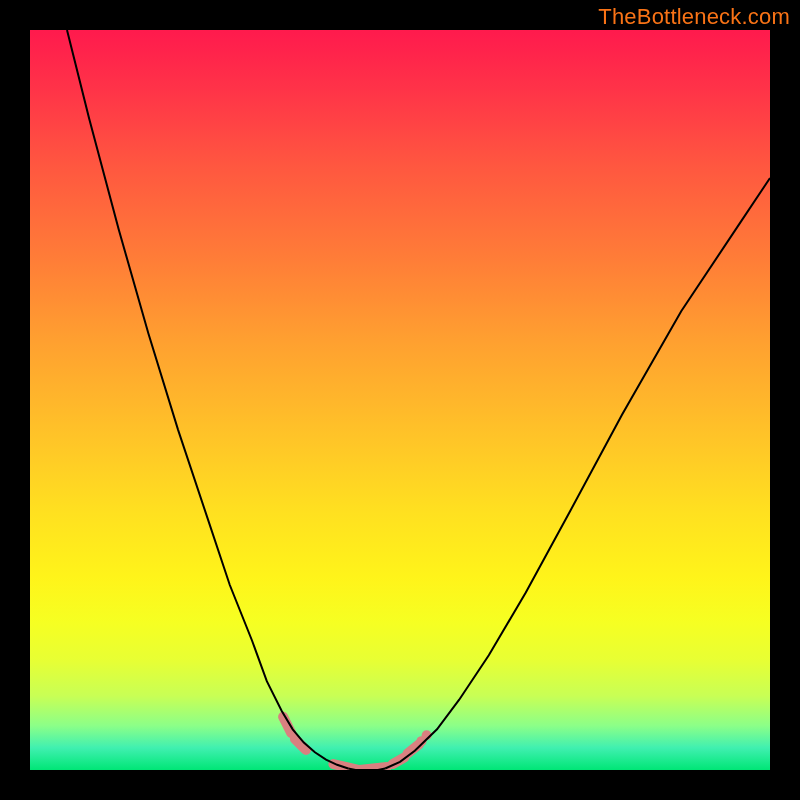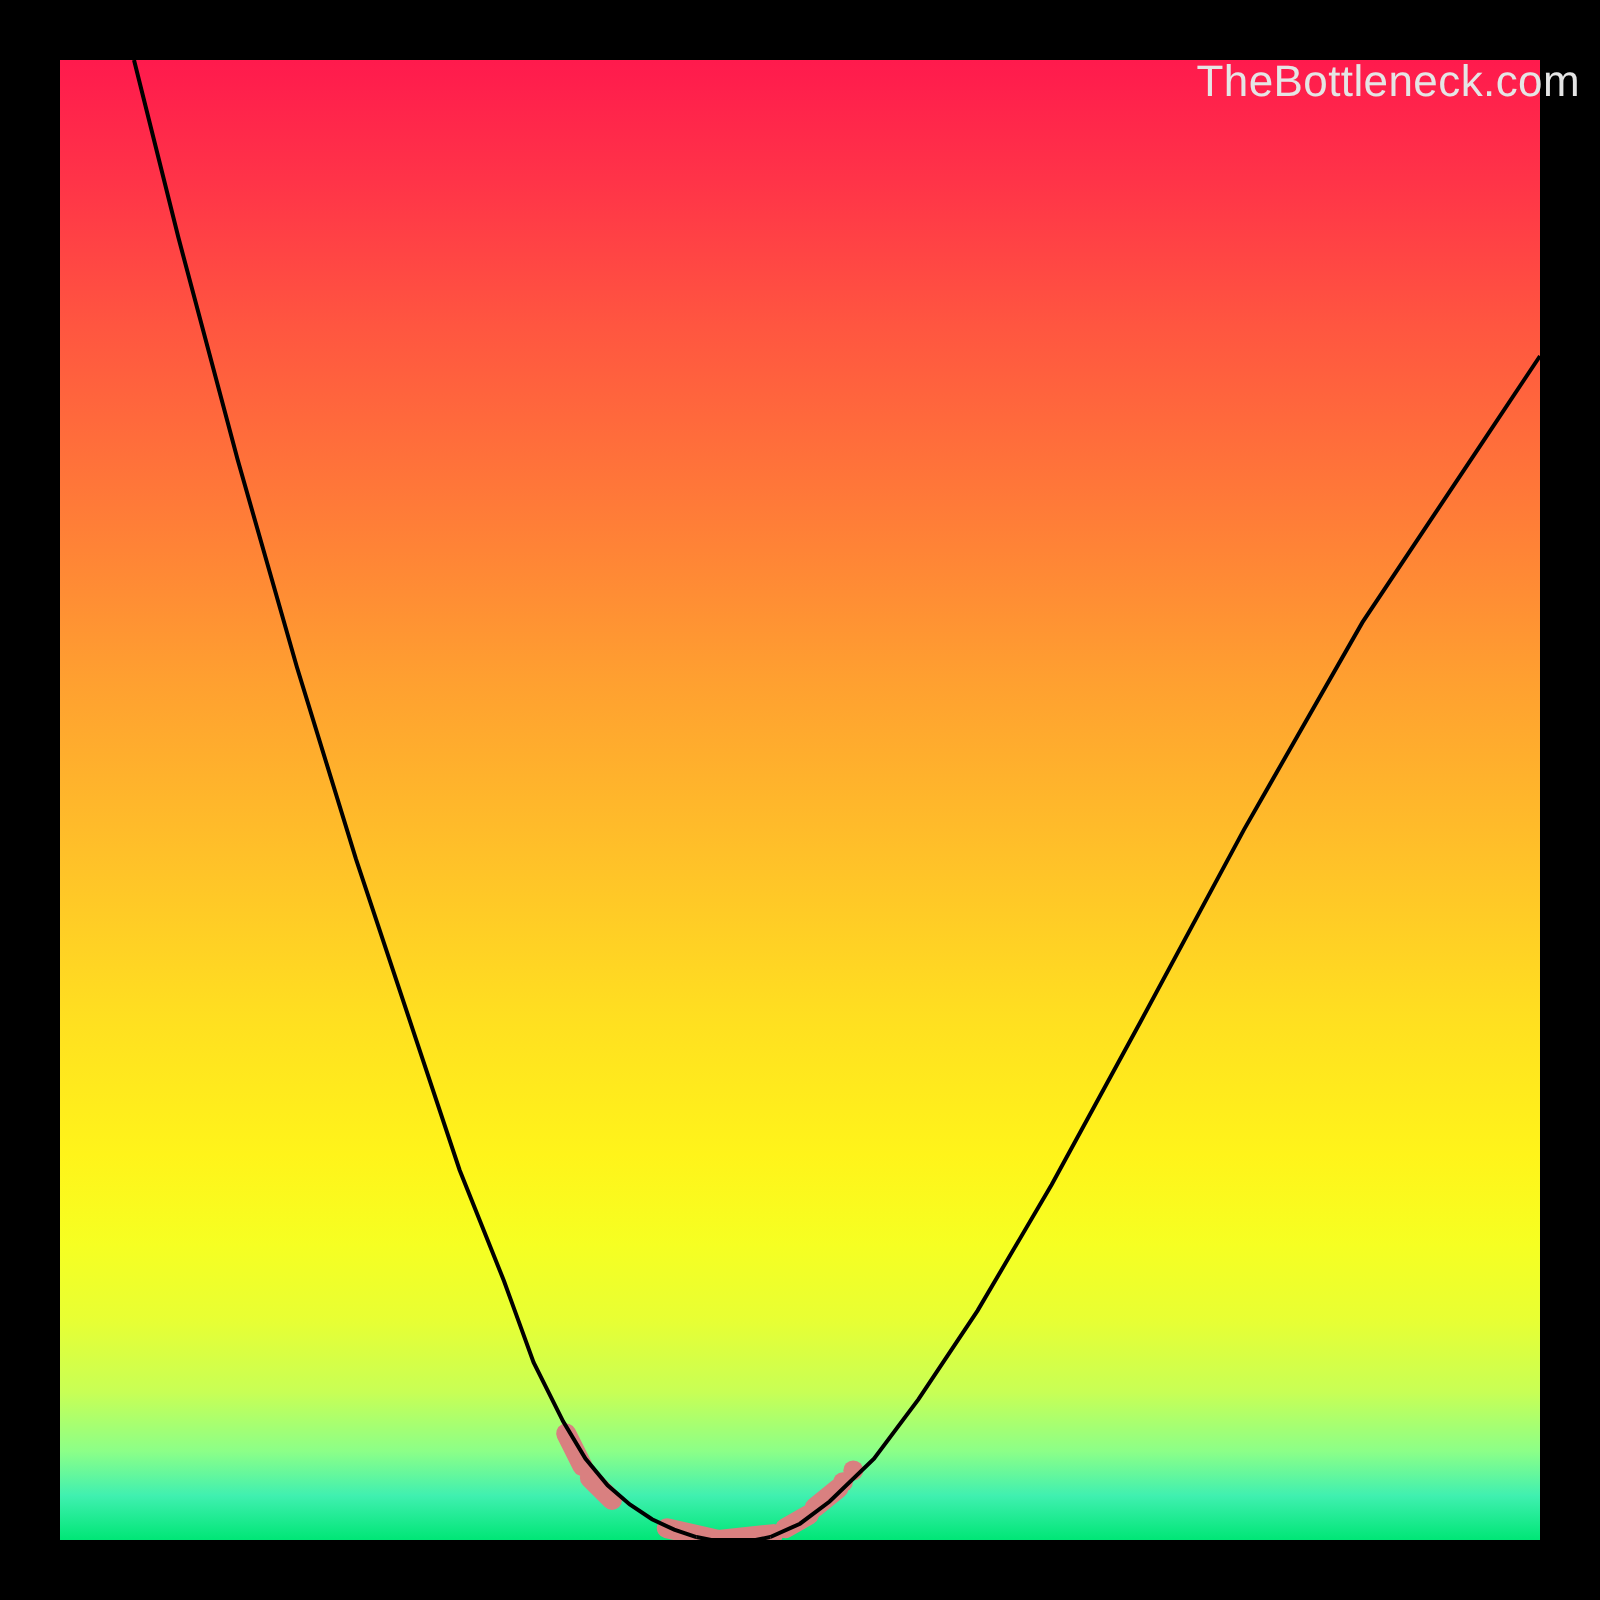--- a/index.html
+++ b/index.html
@@ -43,26 +43,25 @@
       #c8ff55 90%,
       #8cff88 94%,
       #40f0b0 97%,
       #00e676 100%
     );
   }
   .watermark {
     position: absolute;
     top: 4px;
     right: 10px;
-    color: #e5e5e5;
+    color: #f97316;
     font-size: 22px;
     font-weight: 400;
     letter-spacing: 0.2px;
     user-select: none;
-    margin-top: 24px;
   }
   svg.curves {
     position: absolute;
     left: 0; top: 0;
     width: 740px; height: 740px;
   }
   .curve {
     fill: none;
     stroke: #000;
     stroke-width: 2;

